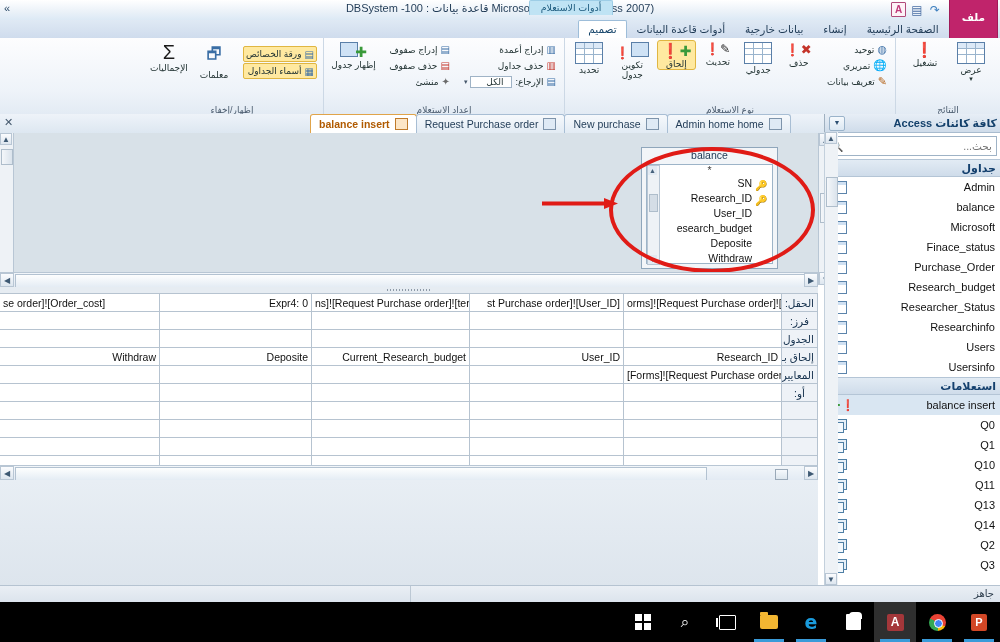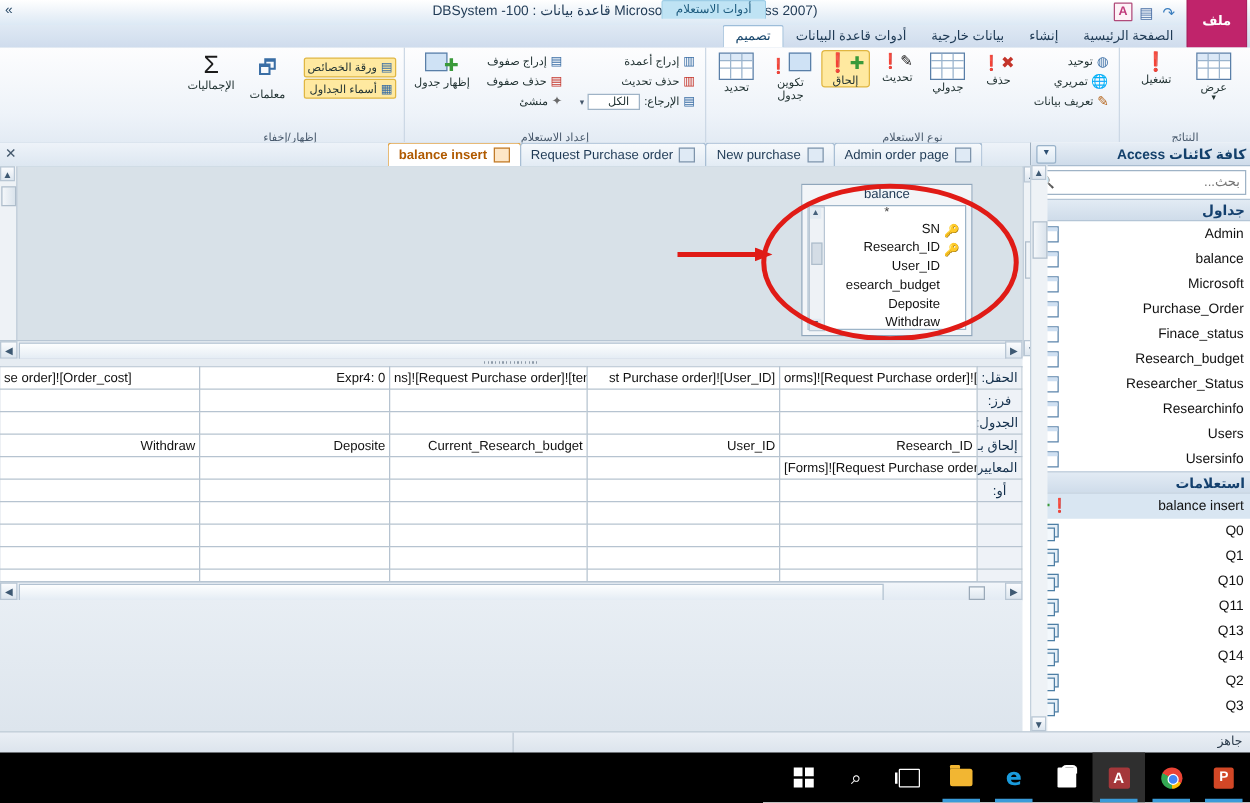--- a/index.html
+++ b/index.html
@@ -349,21 +349,21 @@
 
       <div class="rgroup" style="width:228px">
         <div class="rgroup-items">
           <div class="smallcol" style="margin-left:6px">
             <div class="smallbtn">
               <span class="ico" style="color:#3a6ea5;font-size:10px">▥</span>
               <span>إدراج أعمدة</span>
             </div>
             <div class="smallbtn">
               <span class="ico" style="color:#c4342a;font-size:10px">▥</span>
-              <span>حذف تحديث</span>
+              <span>حذف جداول</span>
             </div>
             <div class="smallbtn">
               <span class="ico" style="color:#3a6ea5;font-size:10px">▤</span>
               <span>الإرجاع:</span>
               <span style="background:#fff;border:1px solid #9fb3c6;padding:0 8px 0 2px;min-width:30px;text-align:right">الكل</span>
               <span style="font-size:7px;color:#44566a">▾</span>
             </div>
           </div>
           <div class="smallcol" style="margin-left:6px">
             <div class="smallbtn">
@@ -424,21 +424,21 @@
       </div>
       <div class="dtab">
         <span>Request Purchase order</span>
         <span class="ticon"></span>
       </div>
       <div class="dtab">
         <span>New purchase</span>
         <span class="ticon"></span>
       </div>
       <div class="dtab">
-        <span>Admin order page</span>
+        <span>Admin home home</span>
         <span class="ticon"></span>
       </div>
     </div>
   </div>
 
   <div class="design">
     <div class="tbl-card">
       <div class="tbl-title">balance</div>
       <div class="tbl-body">
         <div class="fld star">*</div>
@@ -617,25 +617,25 @@
     </div>
     <div class="nav-item">
       <span class="nlabel">balance</span>
       <span class="tbl-ico"></span>
     </div>
     <div class="nav-item">
       <span class="nlabel">Microsoft</span>
       <span class="tbl-ico"></span>
     </div>
     <div class="nav-item">
+      <span class="nlabel">Finace_status</span>
+      <span class="tbl-ico"></span>
+    </div>
+    <div class="nav-item">
       <span class="nlabel">Purchase_Order</span>
-      <span class="tbl-ico"></span>
-    </div>
-    <div class="nav-item">
-      <span class="nlabel">Finace_status</span>
       <span class="tbl-ico"></span>
     </div>
     <div class="nav-item">
       <span class="nlabel">Research_budget</span>
       <span class="tbl-ico"></span>
     </div>
     <div class="nav-item">
       <span class="nlabel">Researcher_Status</span>
       <span class="tbl-ico"></span>
     </div>

